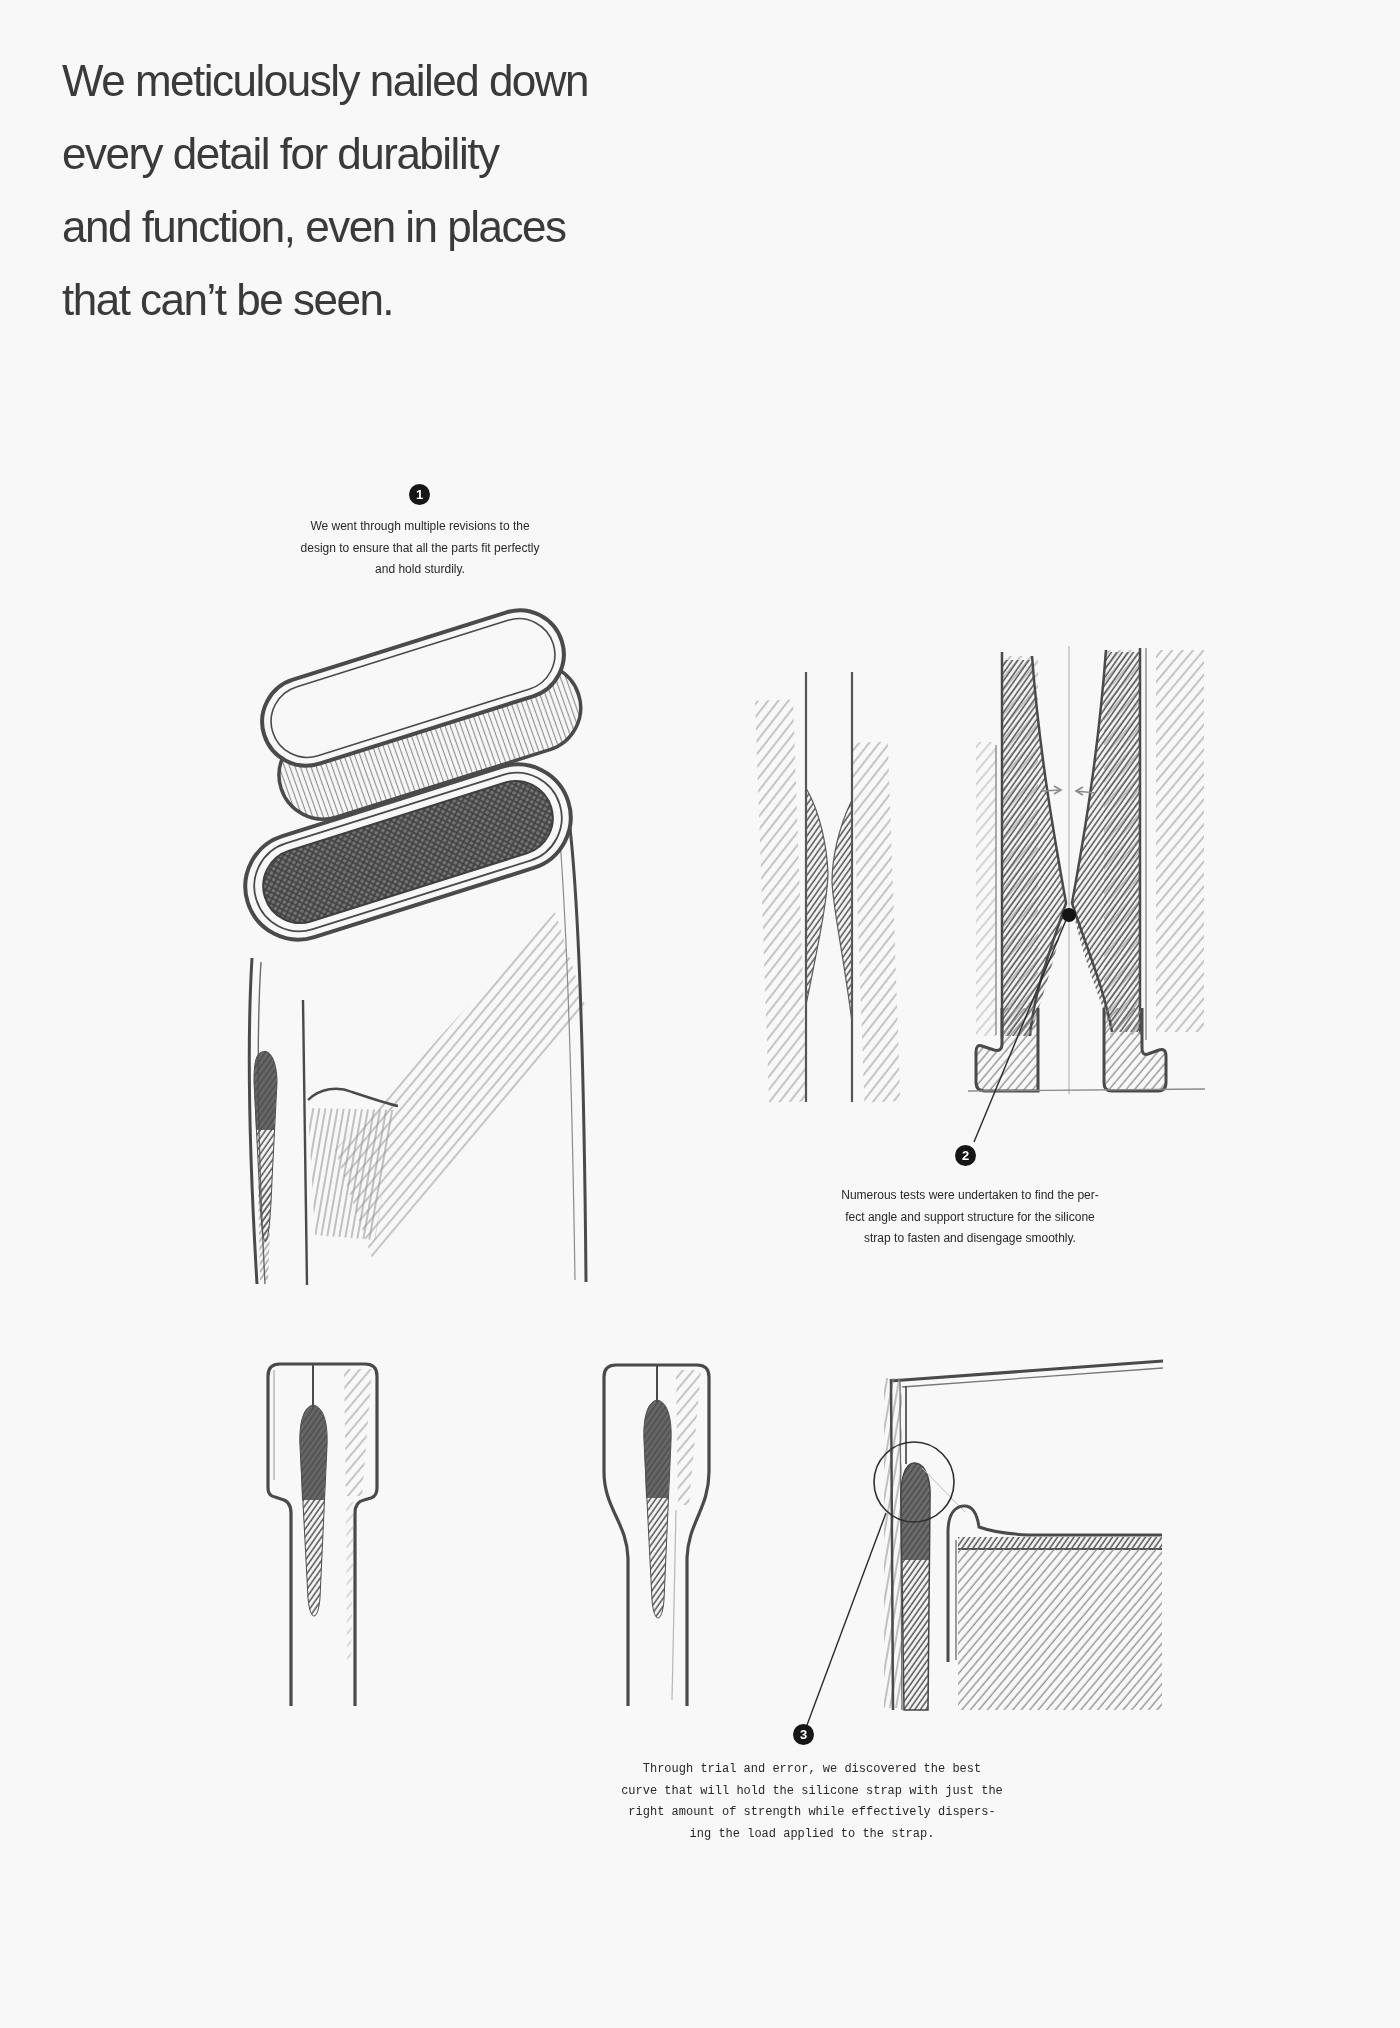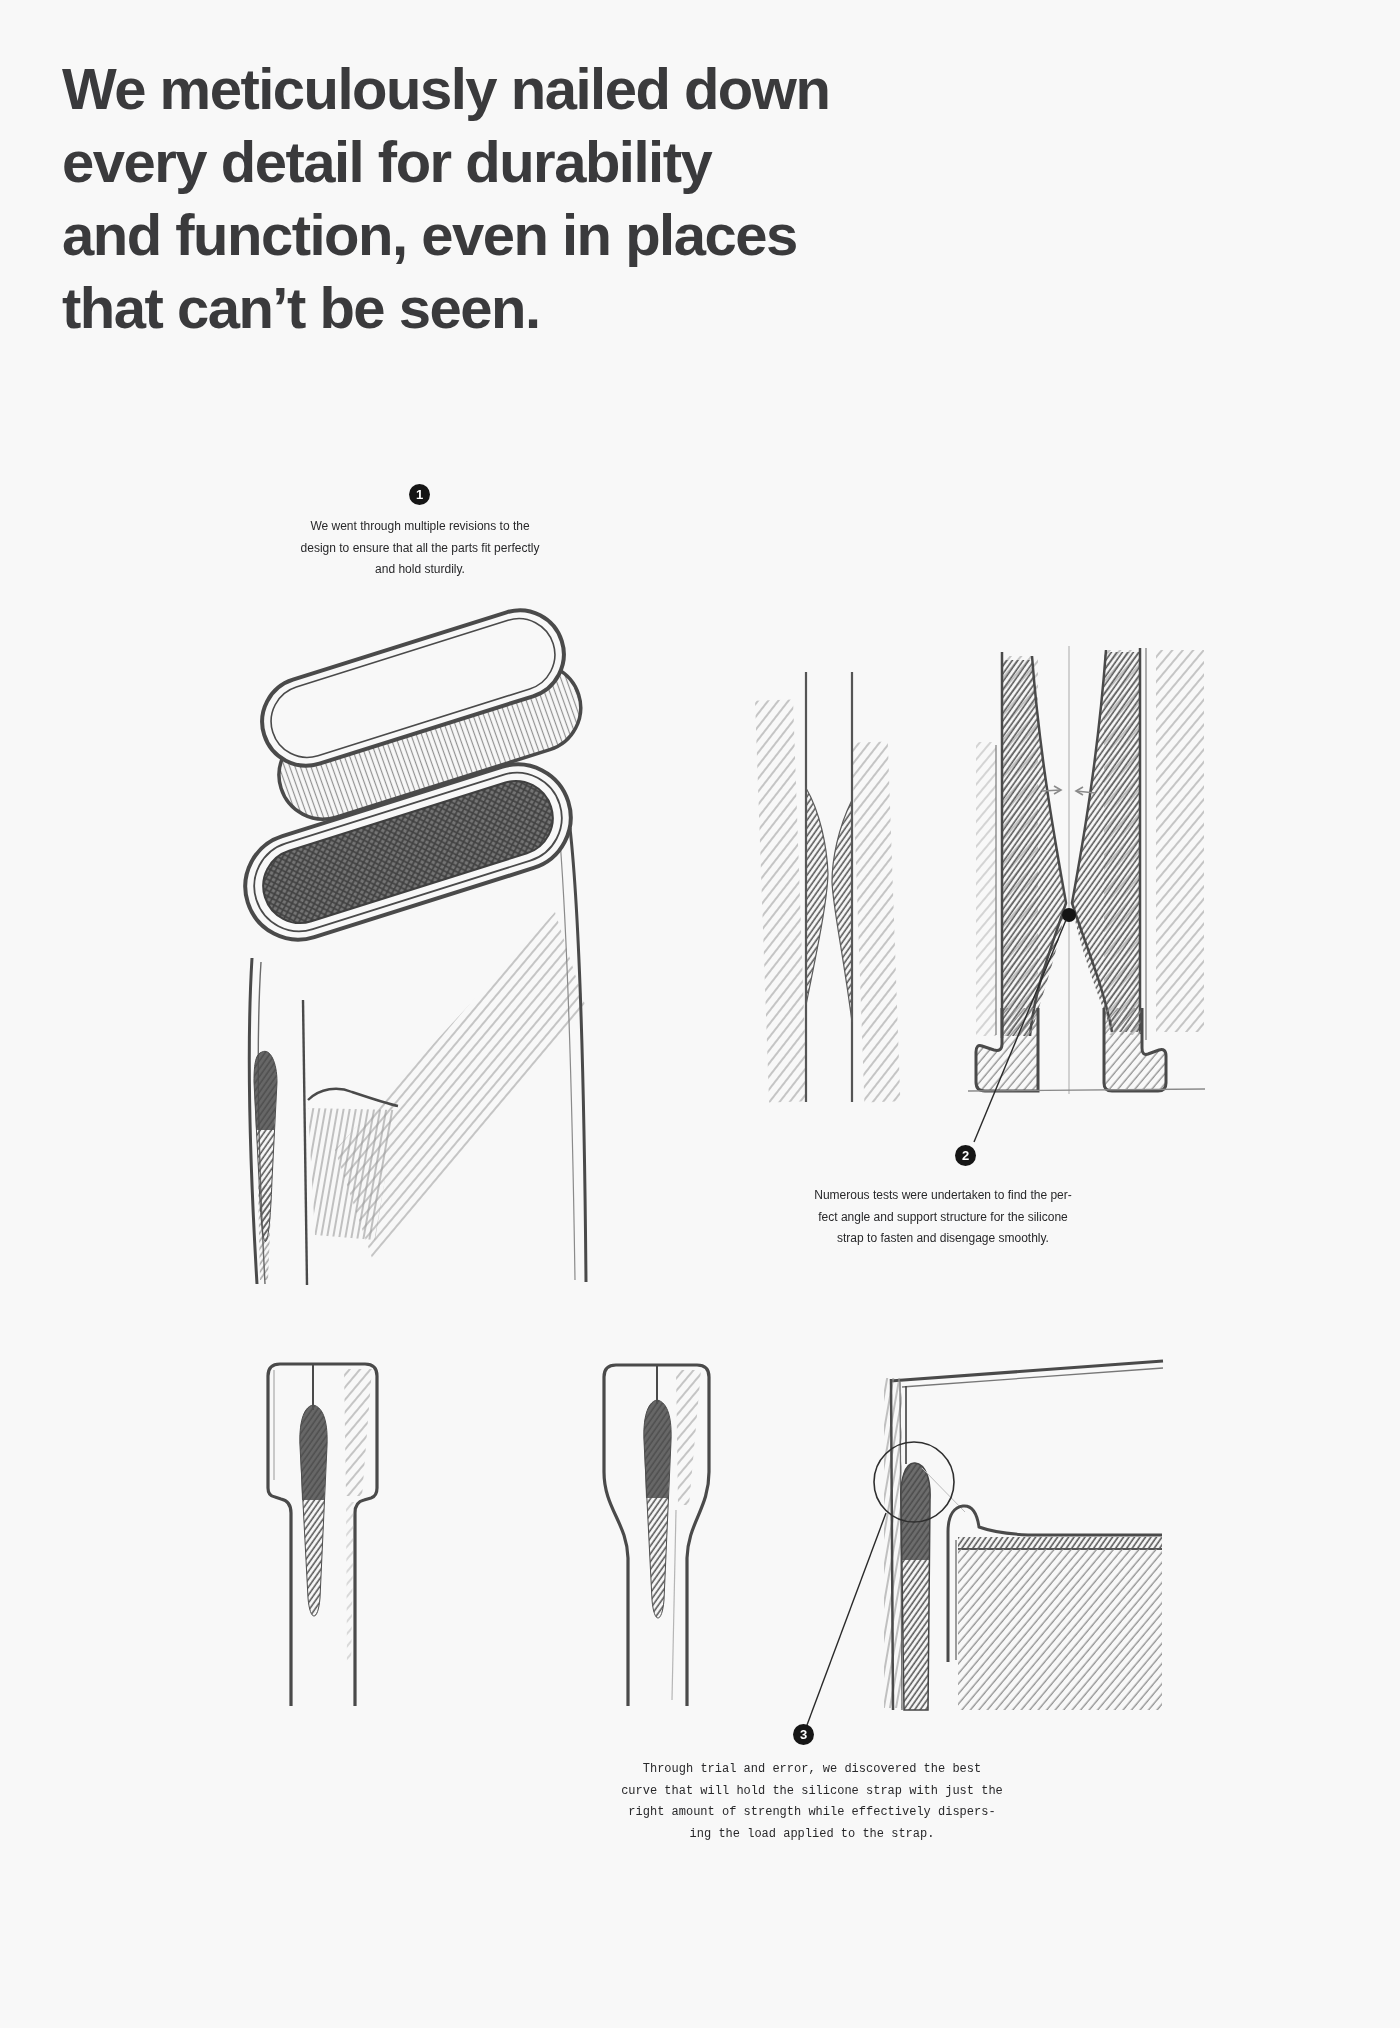--- a/index.html
+++ b/index.html
@@ -7,23 +7,23 @@
     font-family:"Liberation Sans","DejaVu Sans",sans-serif;
     background:#e9e9e9;
   }
   .page{
     position:relative;
     width:1400px;height:2028px;
     background:#f8f8f8;
     overflow:hidden;
   }
   .headline{
-    position:absolute;left:62px;top:52px;
+    position:absolute;left:62px;top:44px;
     margin:0;
-    font-size:58px;line-height:73px;font-weight:bold;
+    font-size:44px;line-height:73px;font-weight:normal;
     letter-spacing:-1.5px;
     color:#3a3a3c;
     white-space:pre-line;
   }
   .callout{position:absolute;}
   .badge{
     position:absolute;
     width:21px;height:21px;border-radius:50%;
     background:#161616;color:#ffffff;
     font-size:13px;font-weight:bold;
@@ -34,21 +34,21 @@
     position:absolute;
     margin:0;
     font-size:12px;line-height:21.5px;
     color:#28282a;
     text-align:center;
     white-space:pre-line;
   }
   #c1-badge{left:409px;top:484px;}
   #c1-text{left:180px;top:516px;width:480px;}
   #c2-badge{left:955px;top:1145px;}
-  #c2-text{left:713px;top:1185px;width:460px;}
+  #c2-text{left:740px;top:1185px;width:460px;}
   #c3-badge{left:793px;top:1724px;}
   #c3-text{left:572px;top:1759px;width:480px;font-family:Liberation Mono, monospace;}
   .sketch-canvas{position:absolute;left:0;top:0;pointer-events:none;}
 </style>
 </head>
 <body>
 
 <div class="page">
 
   <h1 class="headline">We meticulously nailed down

